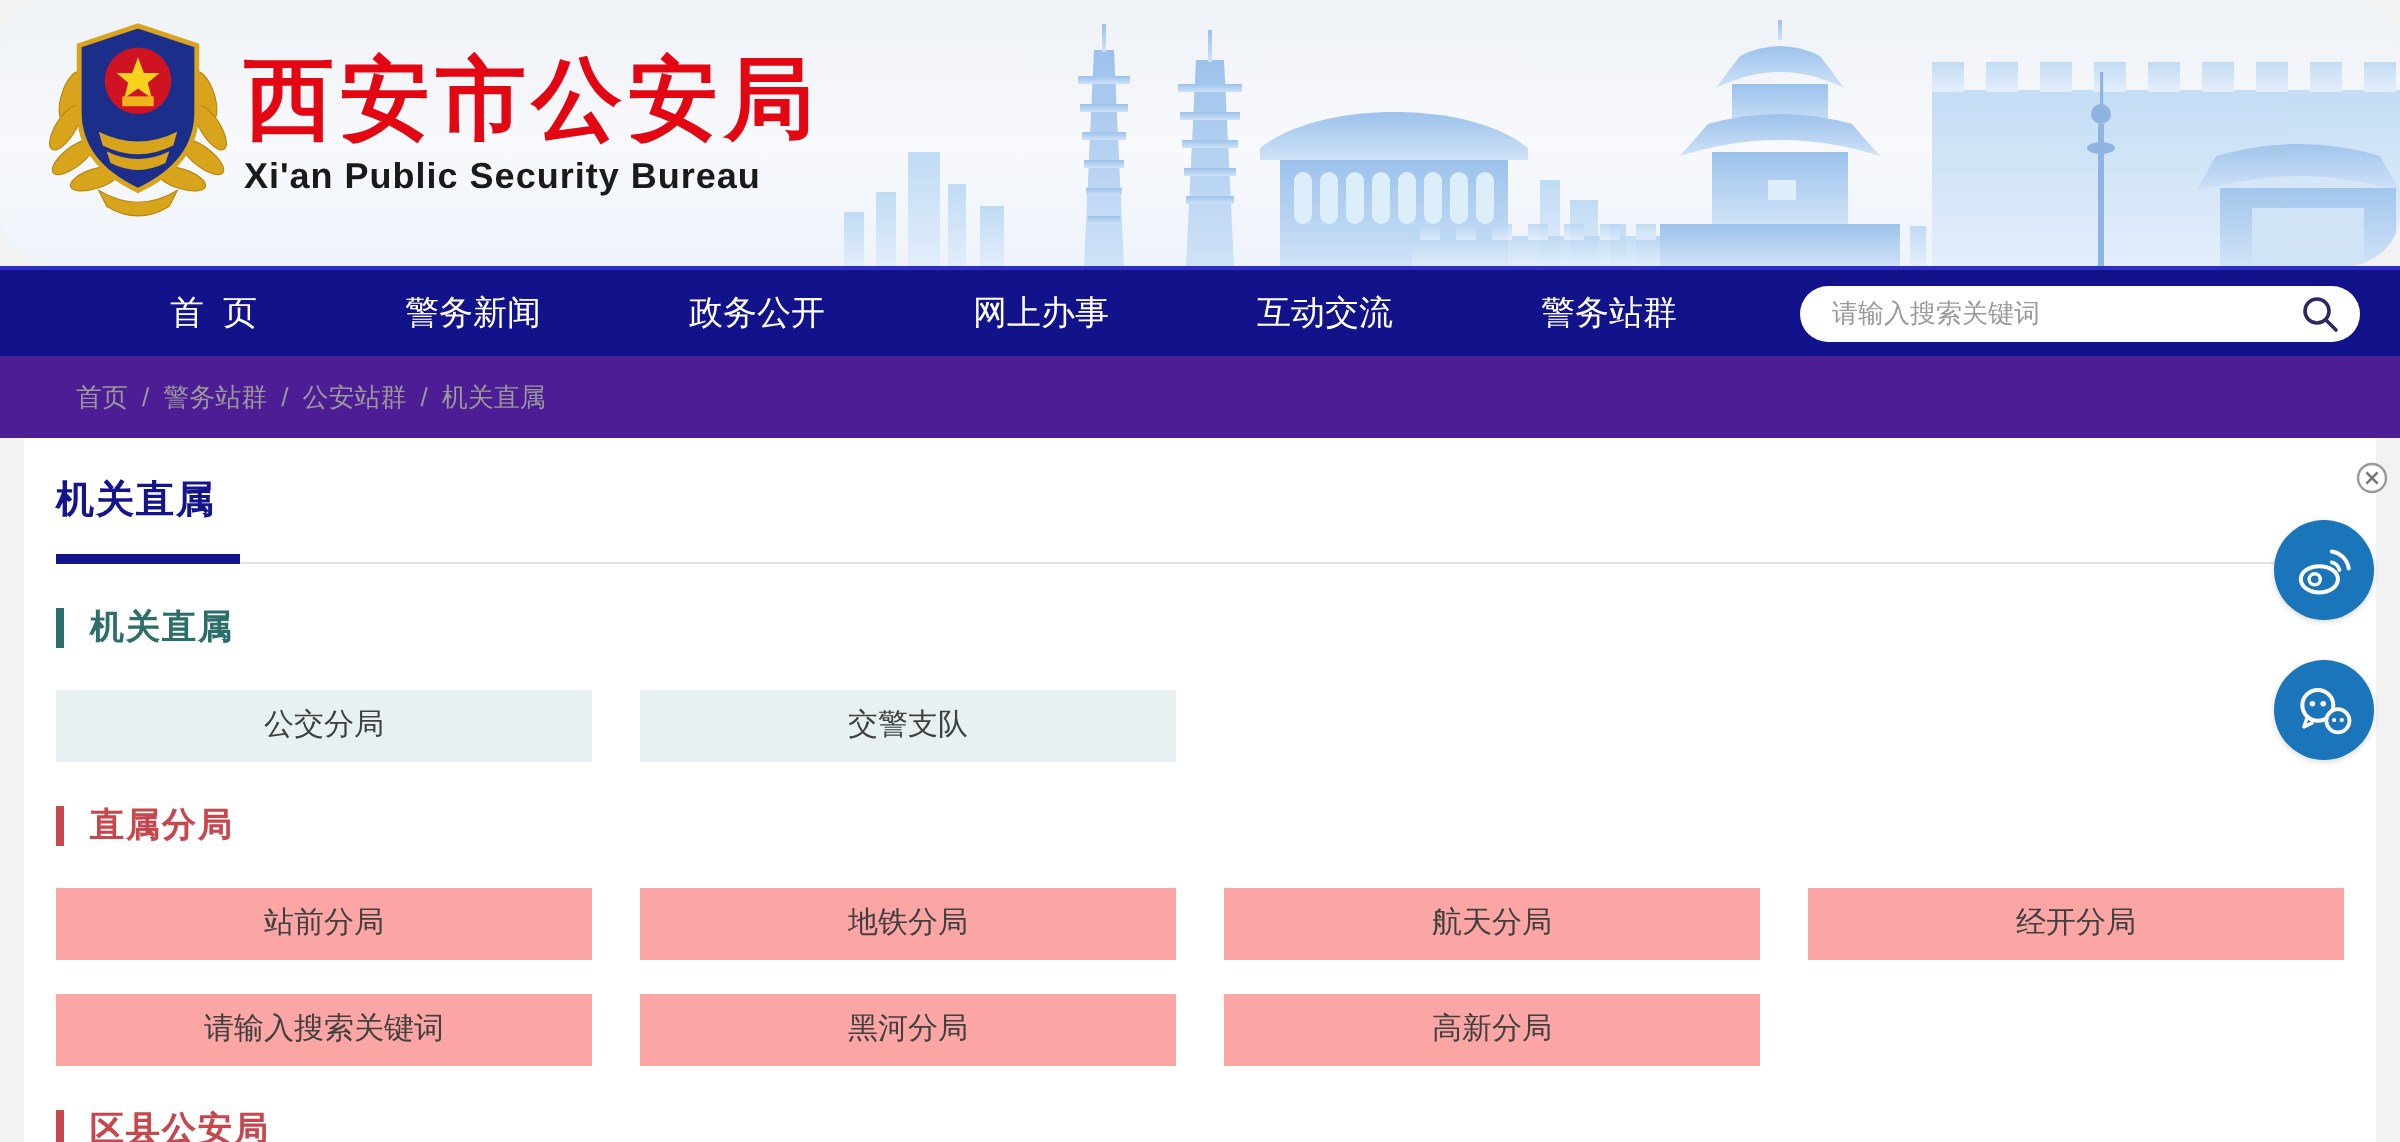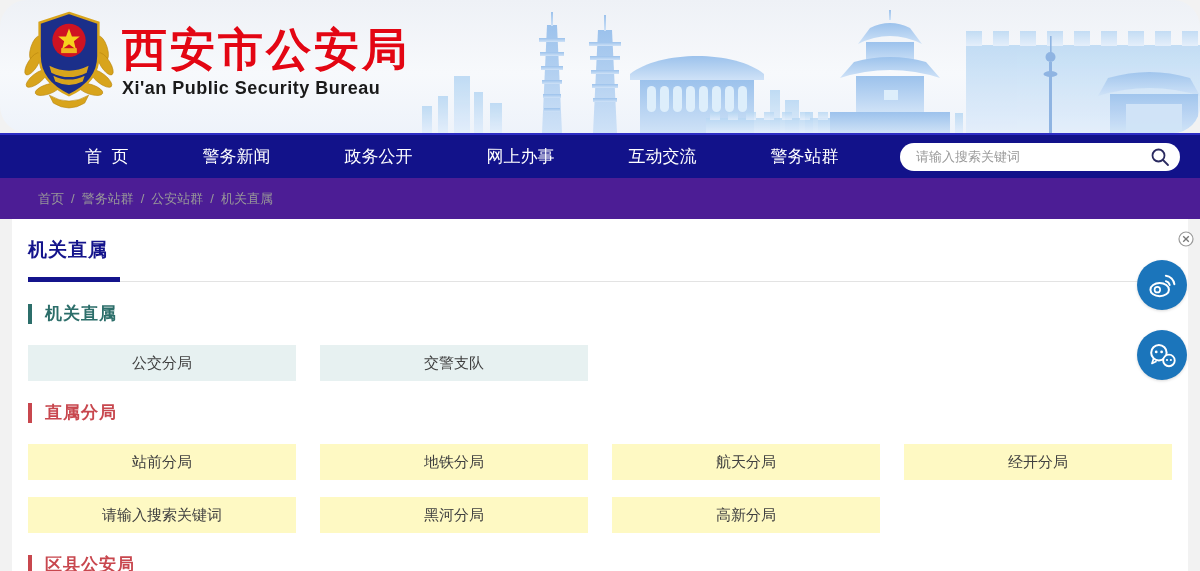--- a/index.html
+++ b/index.html
@@ -47,21 +47,21 @@
   .section-bar { width:4px; height:20px; margin-right:13px; }
   .section-title { font-size:17px; font-weight:bold; letter-spacing:1px; }
   .section.teal .section-bar { background:#2c6e6a; }
   .section.teal .section-title { color:#2c6e6a; }
   .section.red .section-bar { background:#c8474e; }
   .section.red .section-title { color:#c8474e; }
   .btn-grid { display:grid; grid-template-columns:repeat(4,1fr); column-gap:24px; row-gap:17px; margin-top:20px; }
   .org-btn { height:36px; line-height:36px; text-align:center; font-size:15px; color:#404040;
     cursor:pointer; border:none; font-family:"Liberation Sans","DejaVu Sans",sans-serif; }
   .section.teal .org-btn { background:#e7f1f1; }
-  .section.red .org-btn { background:#fef9c3; }
+  .section.red .org-btn { background:#fca5a5; }
   .btn-grid:empty { display:none; margin-top:0; }
 
   
   .float-close { position:absolute; right:6px; top:231px; width:16px; height:16px; cursor:pointer; z-index:5; }
   .float-icon { position:absolute; width:50px; height:50px; border-radius:50%; background:#1b75bb;
     display:flex; align-items:center; justify-content:center; cursor:pointer; z-index:5;
     box-shadow:0 1px 3px rgba(0,0,0,.15); }
   .float-weibo { right:13px; top:260px; }
   .float-wechat { right:13px; top:330px; }
 </style>

